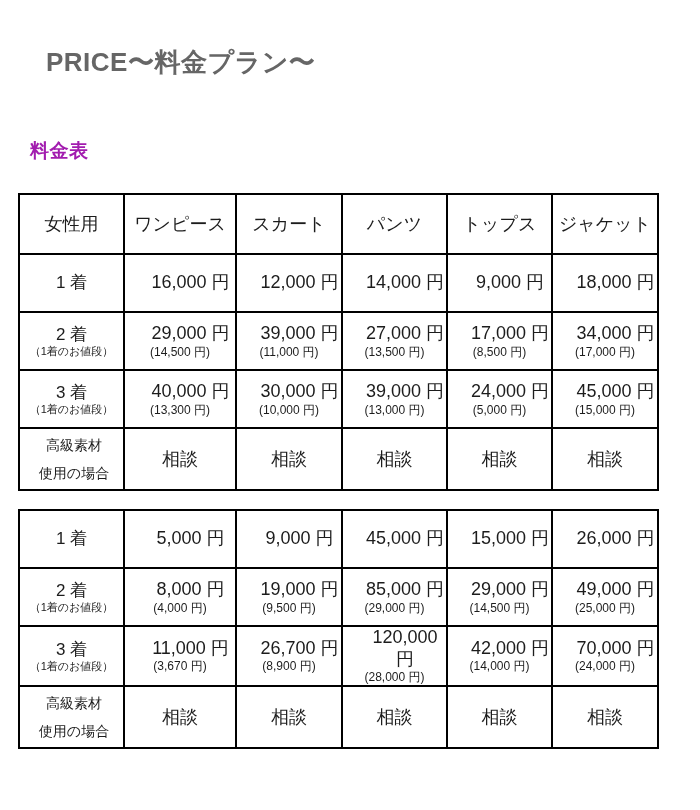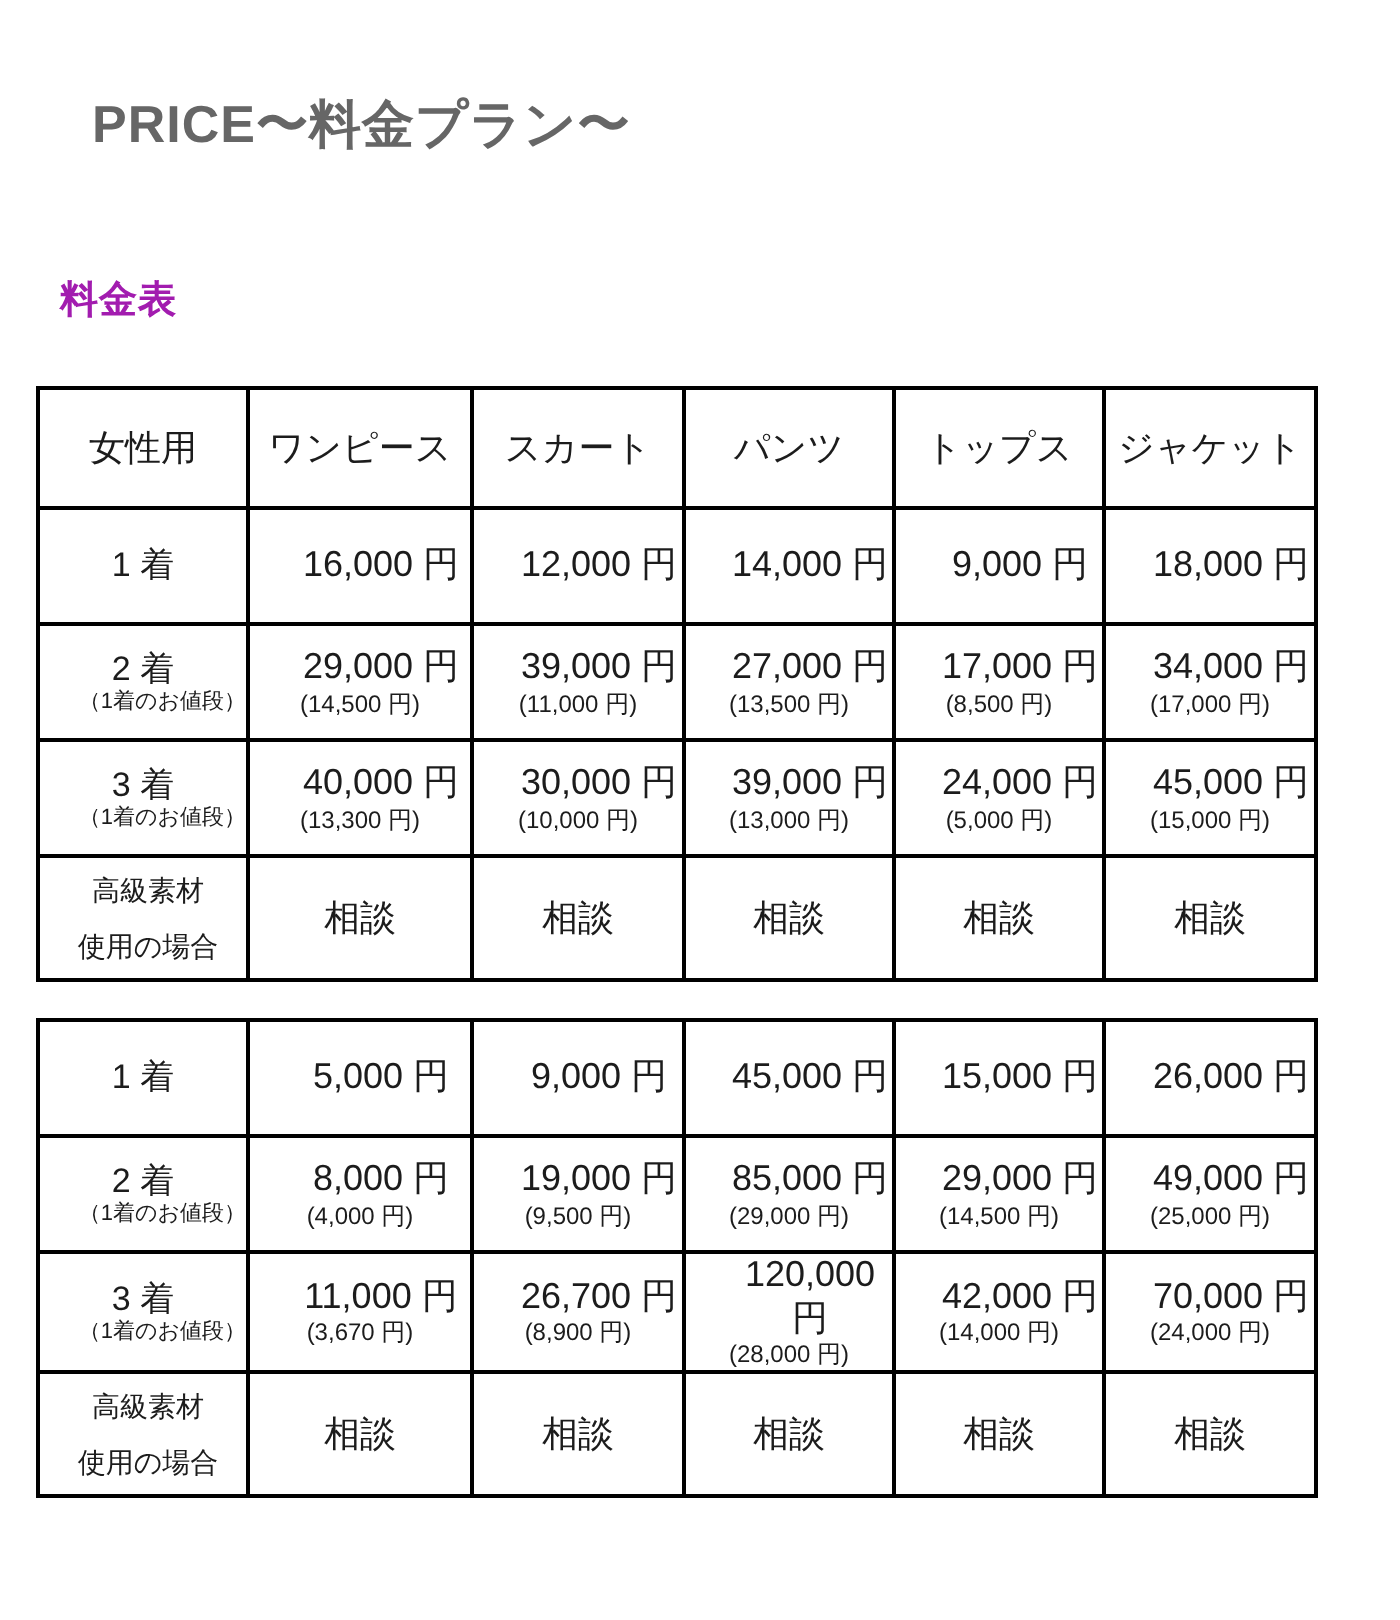--- a/index.html
+++ b/index.html
@@ -34,21 +34,21 @@
     padding: 0;
     font-weight: normal;
     color: #1c1c1c;
   }
   .price-table tr.hdr th { height: 58px; font-size: 18px; }
   .price-table tr.r1 th, .price-table tr.r1 td { height: 56px; text-align: center; }
   .price-table tr.r2 th, .price-table tr.r2 td,
   .price-table tr.r3 th, .price-table tr.r3 td { height: 56px; }
   .price-table tr.r4 th, .price-table tr.r4 td { height: 56px; }
   .qty { font-size: 17px; line-height: 1.25; display: block; }
-  .qty-note { font-size: 11px; line-height: 1.2; display: block; text-align: right; }
+  .qty-note { font-size: 11px; line-height: 1.2; display: block; }
   .price { font-size: 18px; line-height: 1.2; display: block; margin-left: 21px; }
   .price-sub { font-size: 12px; line-height: 1.2; display: block; }
   .premium-cell {
     text-align: left;
     padding: 2px 4px 2px 9px !important;
     font-size: 14px; line-height: 2.0;
   }
   .premium-line { display: block; }
   .consult { font-size: 18px; }
 </style>

